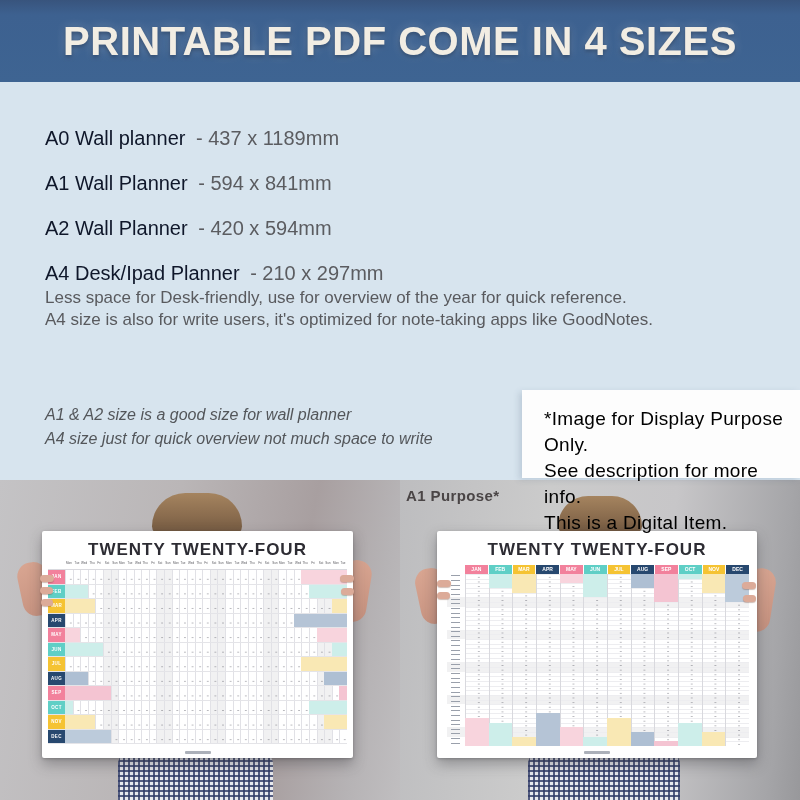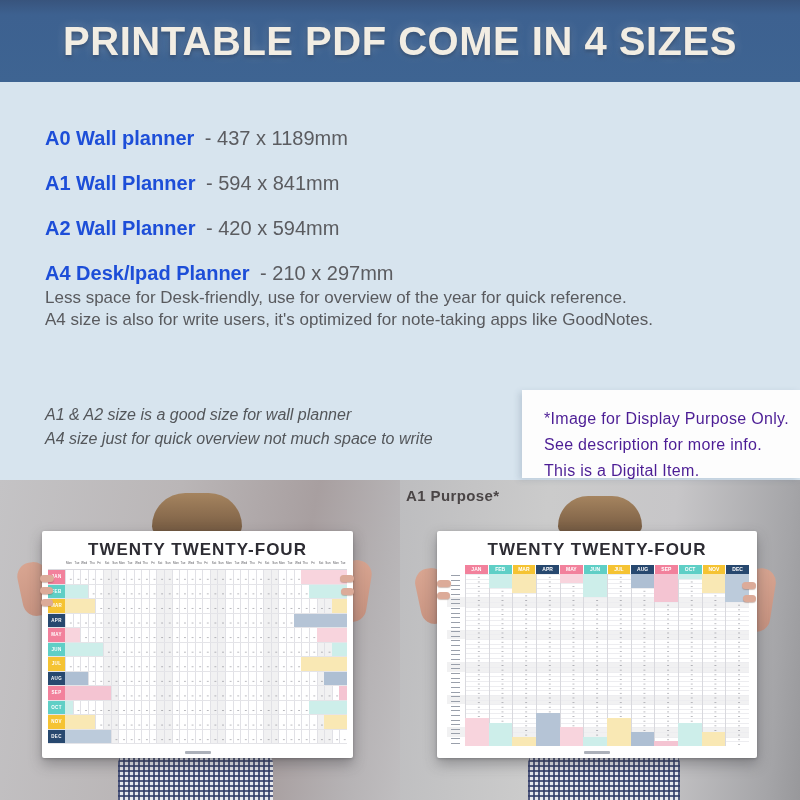--- a/index.html
+++ b/index.html
@@ -11,31 +11,31 @@
   .banner { position:absolute; left:0; top:0; width:800px; height:82px;
     background:linear-gradient(180deg,#38547d 0%, #3d6190 18%, #3e6492 100%);
     display:flex; align-items:center; justify-content:center; }
   .banner h1 { font-size:40px; font-weight:bold; letter-spacing:.5px; color:#f2ede3;
     text-shadow:0 2px 4px rgba(24,42,70,.55), 0 0 10px rgba(255,255,255,.25); }
 
   
   .info { position:absolute; left:0; top:82px; width:800px; height:398px; background:#d7e4ee; color:#55565a; }
   .sizes { position:absolute; left:45px; top:43px; }
   .size-item { font-size:20px; line-height:26px; margin-bottom:19px; }
-  .size-item .nm { font-weight:bold; color:#1d4ed8; }
+  .size-item .nm { font-weight:normal; color:#0f172a; }
   .size-item .dm { color:#5b5c60; margin-left:5px; }
   .size-item.last { margin-bottom:1px; }
   .a4-note { font-size:17px; line-height:22px; color:#595a5e; }
   .italic-notes { position:absolute; left:45px; top:321px; font-style:italic; font-size:16px;
     line-height:24px; color:#53565a; }
 
   
   .disclaimer { position:absolute; left:522px; top:390px; width:278px; height:88px; background:#fdfdfd;
     padding:16px 0 0 22px; box-shadow:-3px 2px 6px rgba(70,95,120,.18); z-index:3; }
-  .disclaimer div { font-size:16px; line-height:26px; letter-spacing:.3px; color:#4c1d95; }
+  .disclaimer div { font-size:19px; line-height:26px; letter-spacing:.3px; color:#000000; }
 
   
   .photo { position:absolute; left:0; top:480px; width:800px; height:320px; }
   .photo-left { position:absolute; left:0; top:0; width:400px; height:320px;
     background:linear-gradient(100deg,#c4c3c5 0%, #bab6b7 40%, #a89fa0 70%, #b6b3b5 88%, #c0bec0 100%); }
   .photo-right { position:absolute; left:400px; top:0; width:400px; height:320px;
     background:linear-gradient(95deg,#bdbdbf 0%, #cbcbcb 35%, #c7c6c8 65%, #a5a5a8 92%, #98989b 100%); }
   .mockup-label { position:absolute; left:406px; top:7px; font-size:15px; font-weight:bold;
     letter-spacing:.4px; color:#4a4546; z-index:2; }
 

